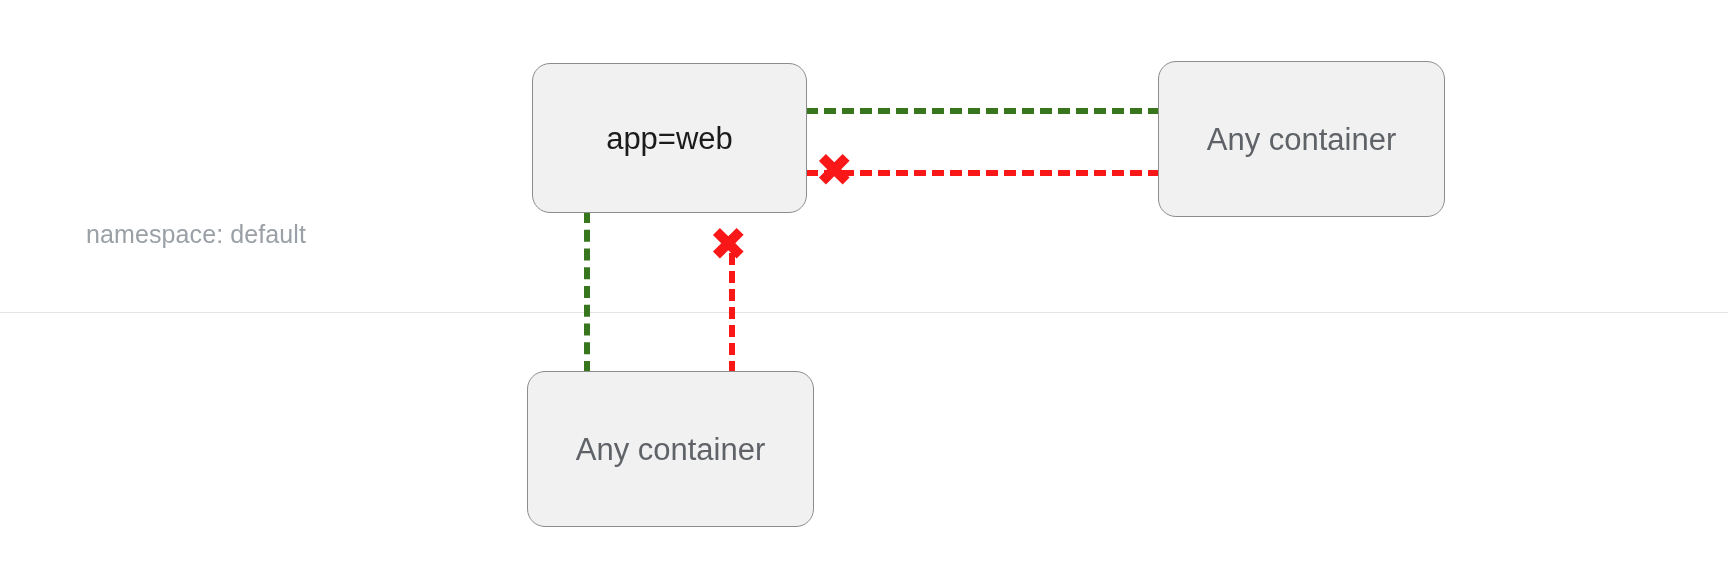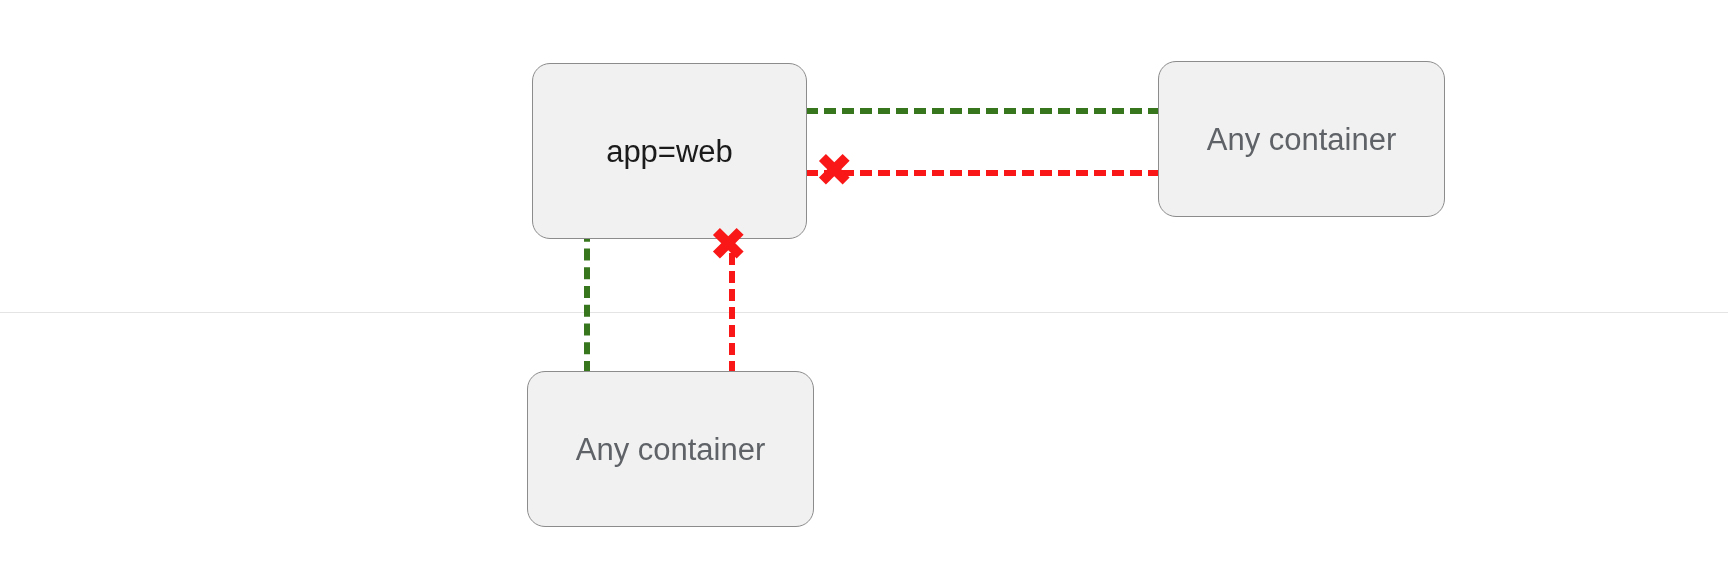--- a/index.html
+++ b/index.html
@@ -47,21 +47,21 @@
     justify-content: center;
     box-shadow: 0 0 0 0 rgba(0,0,0,0);
   }
   .node .node-label {
     font-size: 31px;
     line-height: 1;
     white-space: nowrap;
   }
   .node-web {
     left: 532px; top: 63px;
-    width: 275px; height: 176px;
+    width: 275px; height: 150px;
   }
   .node-web .node-label { color: #1b1b1b; }
 
   .node-right {
     left: 1158px; top: 61px;
     width: 287px; height: 156px;
   }
   .node-right .node-label { color: #5f6368; }
 
   .node-bottom {
@@ -112,20 +112,21 @@
   .xmark-right { left: 815px; top: 147px; }
   .xmark-down  { left: 709px; top: 221px; }
 </style>
 </head>
 <body>
 
 <div id="stage">
 
   <div class="divider"></div>
 
+  <div class="ns-label ns-default">namespace: default</div>
 
 
   <div class="edge edge-h edge-allow-h"></div>
 
   <div class="edge edge-h edge-deny-h"></div>
 
   <div class="edge edge-v edge-allow-v"></div>
 
   <div class="edge edge-v edge-deny-v"></div>
 

